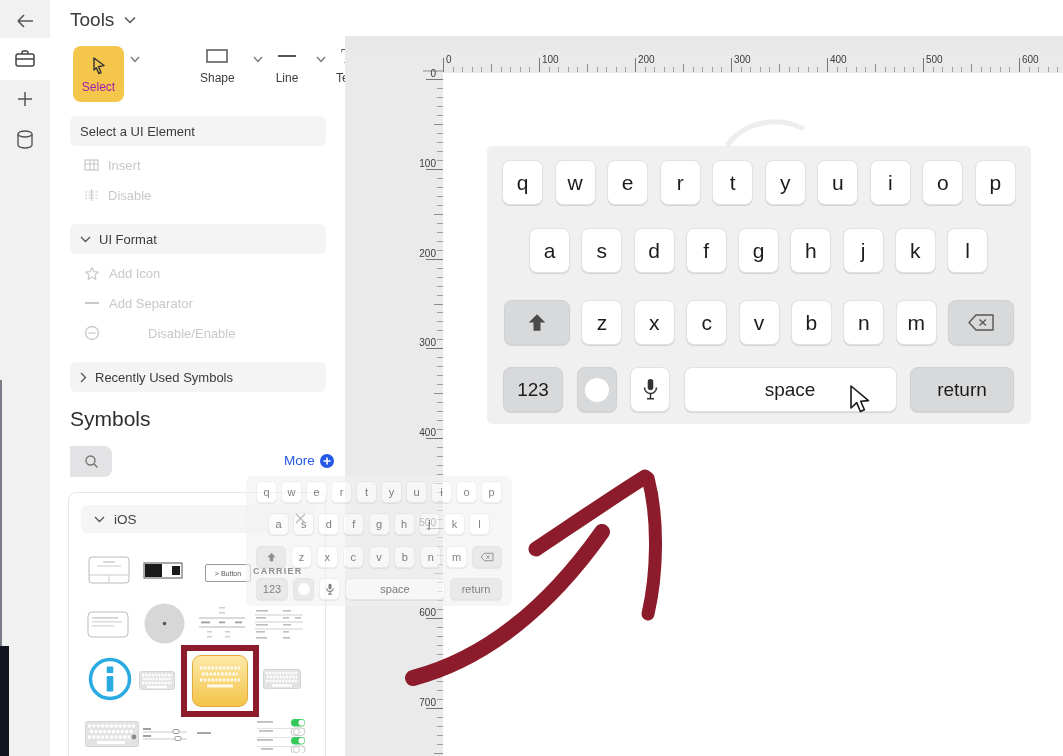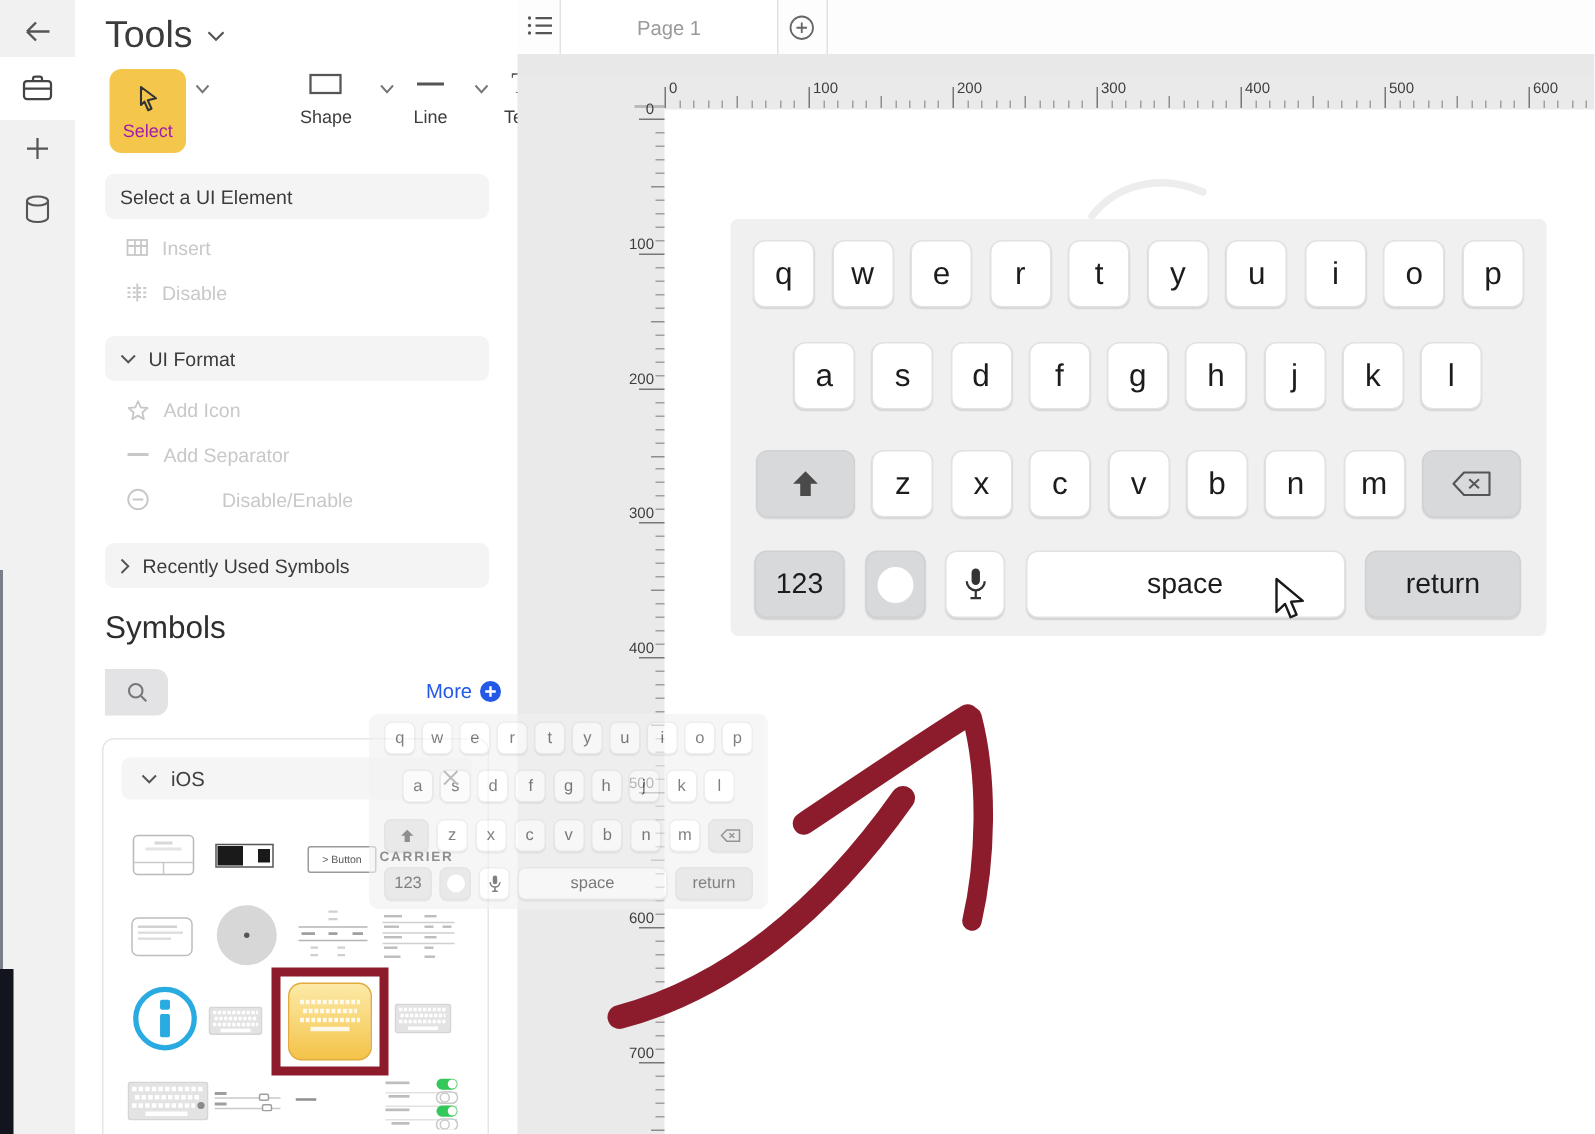--- a/index.html
+++ b/index.html
@@ -6,21 +6,21 @@
     font-family:"Liberation Sans",sans-serif;background:#fff;}
   .app{position:relative;width:1063px;height:756px;overflow:hidden;}
   
   .rail{position:absolute;left:0;top:0;width:50px;height:756px;background:#f1f1f2;}
   .rail-btn{position:absolute;left:0;width:50px;height:42px;display:flex;align-items:center;justify-content:center;}
   .rail-btn.active{background:#ffffff;}
   .rail-darkline{position:absolute;left:0;top:380px;width:2px;height:266px;background:#3a4050;opacity:.65;}
   .rail-darkblock{position:absolute;left:0;top:646px;width:9px;height:110px;background:#12151d;}
   
   .panel{position:absolute;left:50px;top:0;width:295px;height:756px;background:#ffffff;}
-  .panel-title{position:absolute;left:20px;top:9px;font-size:25px;color:#3b3b3b;display:flex;align-items:center;gap:10px;text-align:center;}
+  .panel-title{position:absolute;left:20px;top:9px;font-size:19px;color:#3b3b3b;display:flex;align-items:center;gap:10px;text-align:center;}
   .toolrow{position:absolute;left:20px;top:44px;width:262px;height:60px;}
   .tool{position:absolute;top:2px;display:flex;flex-direction:column;align-items:center;}
   .tool .lbl{font-size:12px;color:#3d3d3d;margin-top:5px;}
   .tool-select{left:3px;width:51px;height:56px;background:#f4c64b;border-radius:8px;justify-content:center;}
   .tool-select .lbl{margin-top:3px;color:#a21caf;}
   .chev{position:absolute;top:12px;}
   .pill{position:absolute;left:20px;width:256px;height:30px;background:#f4f4f5;border-radius:6px;
     display:flex;align-items:center;font-size:13px;color:#3b3b3b;padding-left:10px;box-sizing:border-box;gap:8px;}
   .ditem{position:absolute;left:34px;display:flex;align-items:center;gap:9px;font-size:13px;color:#c8c8c8;height:20px;}
   .sym-head{position:absolute;left:20px;top:407px;font-size:21px;color:#2e2e2e;}
@@ -379,39 +379,20 @@
             <circle cx="46.5" cy="21.7" r="3" fill="#fff"></circle>
           <line x1="2" y1="27.5" x2="50" y2="27.5" stroke="#e2e2e2"></line>
           <rect x="6" y="29" width="12" height="1.8" fill="#bdbdbd"></rect>
           <rect x="36" y="27" width="14" height="7.5" rx="3.7" fill="#fff" stroke="#c9c9c9"></rect>
             <circle cx="41.5" cy="30.7" r="3" fill="#fff" stroke="#c9c9c9"></circle>
         </svg>
       </div>
     </div>
   </section>
 
-  <div class="topbar">
-    <div style="position:absolute;left:5px;top:7px;">
-      <svg width="20" height="20" viewBox="0 0 20 20">
-        <circle cx="3" cy="5" r="1.1" fill="#555"></circle>
-          <circle cx="3" cy="10" r="1.1" fill="#555"></circle>
-          <circle cx="3" cy="15" r="1.1" fill="#555"></circle>
-        <path d="M7 5 H18 M7 10 H18 M7 15 H18" stroke="#555" stroke-width="1.5"></path>
-      </svg>
-    </div>
-    <div class="tab">
-      <span>Page 1</span>
-    </div>
-    <div class="tab-plus">
-      <svg width="17" height="17" viewBox="0 0 17 17">
-        <circle cx="8.5" cy="8.5" r="7.5" stroke="#666" stroke-width="1.2" fill="none"></circle>
-        <path d="M8.5 5 V12 M5 8.5 H12" stroke="#666" stroke-width="1.2"></path>
-      </svg>
-    </div>
-  </div>
   <div class="substrip"></div>
 
   <div class="viewport">
     <div class="page"></div>
     <div class="corner"></div>
     <div class="h-ruler">
         <div class="htick major" style="left: 98px;"></div>
         <div class="htick" style="left: 107.6px;"></div>
         <div class="htick" style="left: 117.2px;"></div>
         <div class="htick" style="left: 126.8px;"></div>

